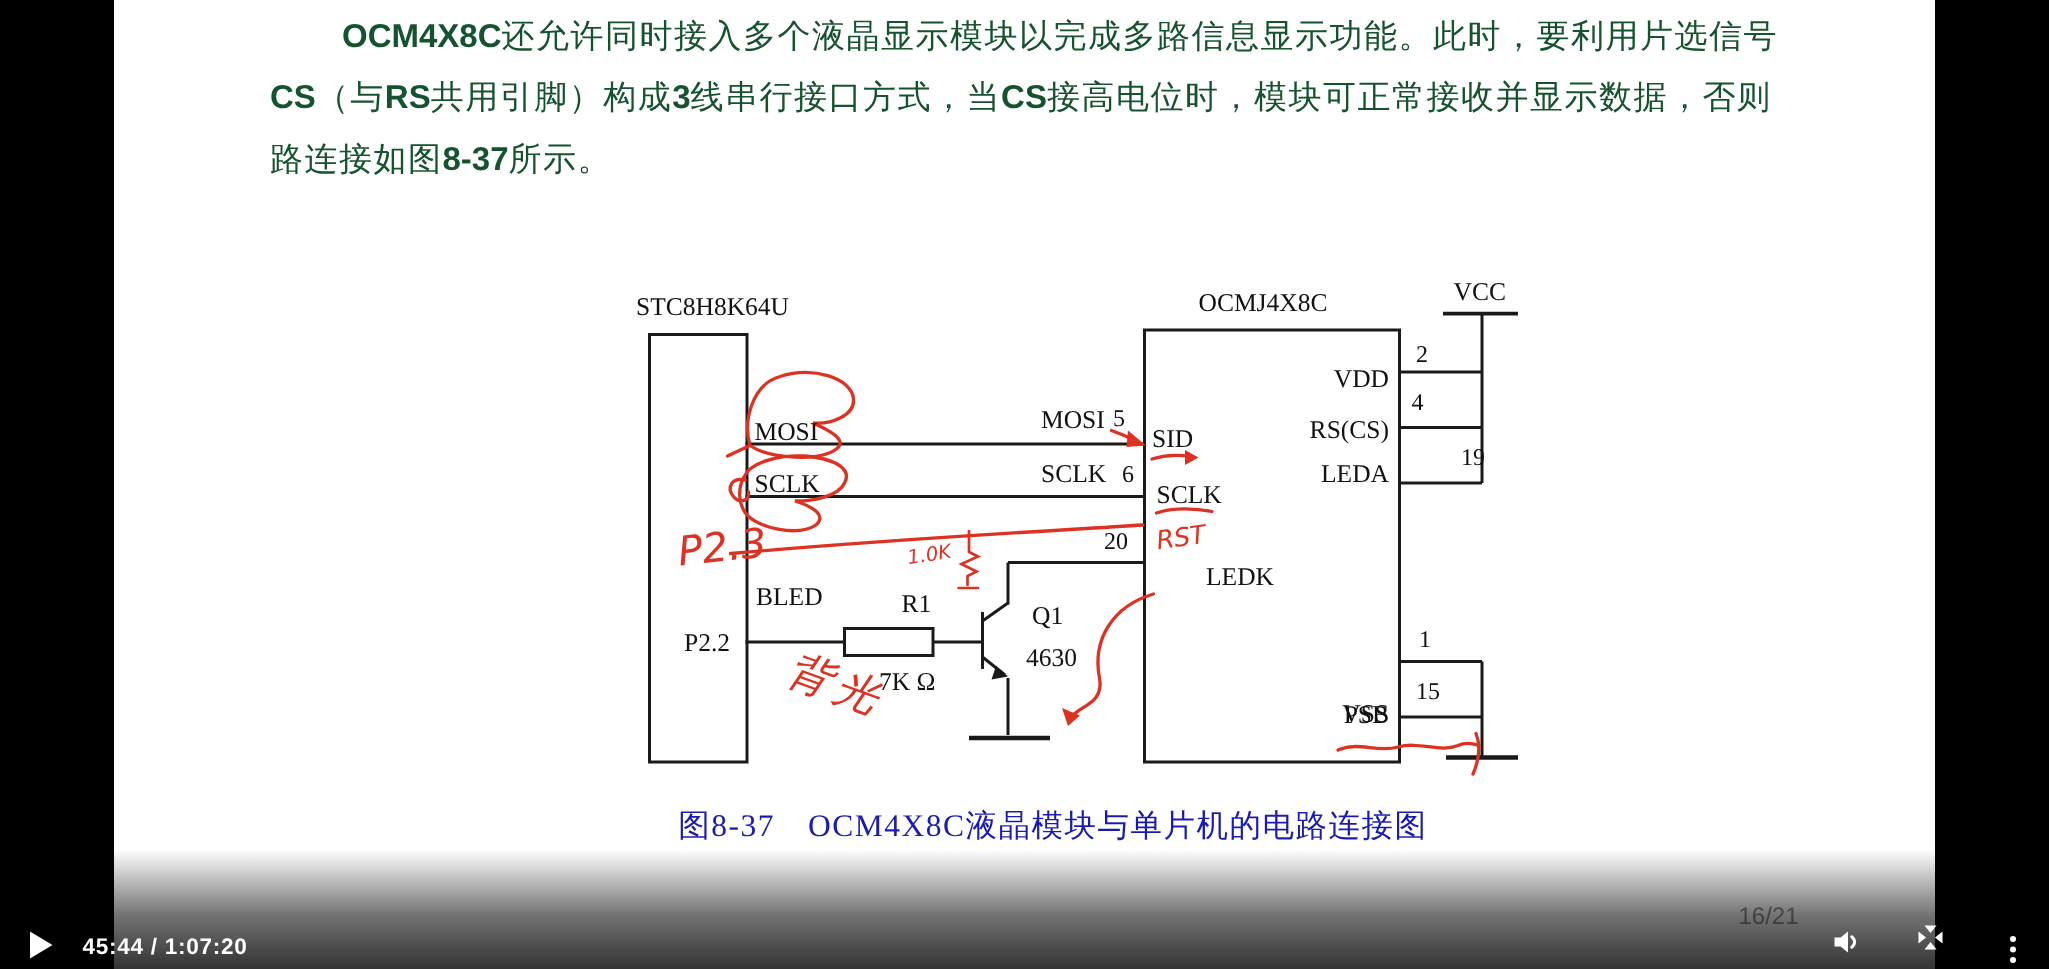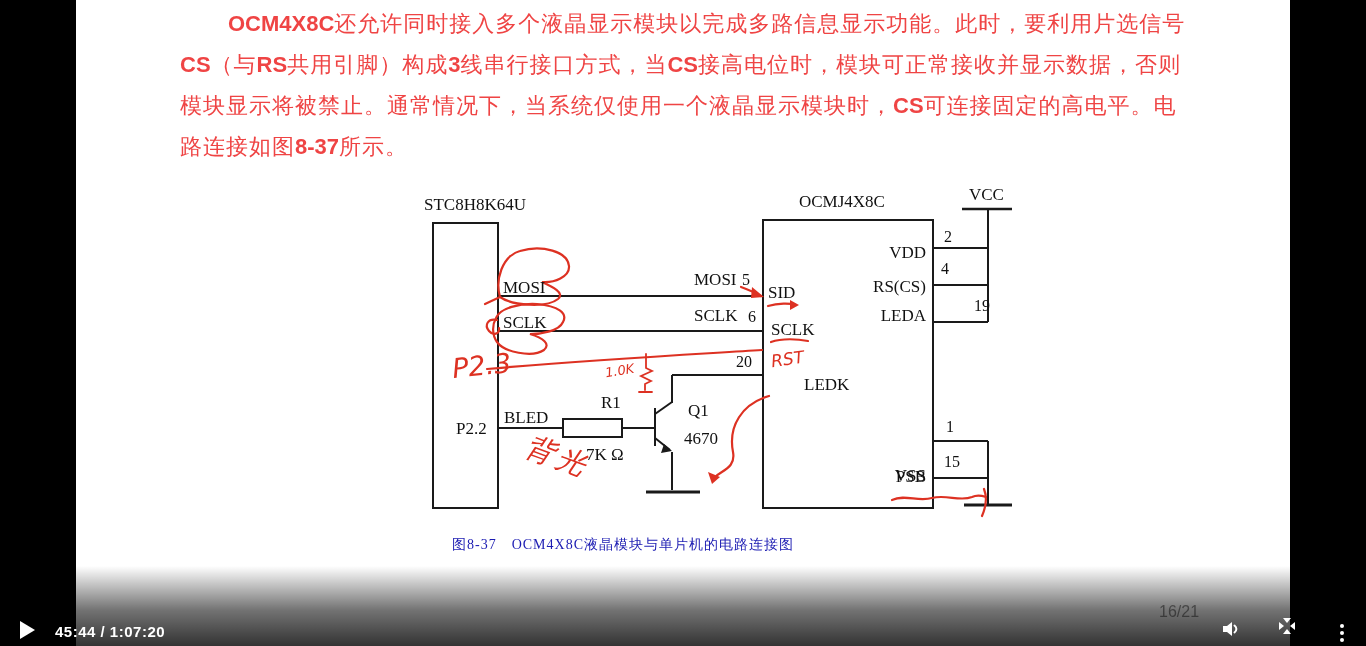--- a/index.html
+++ b/index.html
@@ -1,35 +1,35 @@
 <!DOCTYPE html>
 <html><head>
 <meta charset="utf-8">
 <style>
   html,body{margin:0;padding:0;background:#000;}
   #stage{position:relative;width:1366px;height:646px;background:#000;overflow:hidden;
          font-family:"Liberation Serif",serif;}
   #slide{position:absolute;left:76px;top:0;width:1214px;height:646px;background:#fff;}
 
   
-  #para{position:absolute;left:104px;top:3px;width:1030px;color:#ef4444;
+  #para{position:absolute;left:104px;top:3px;width:1030px;color:#14532d;
         font-size:22px;letter-spacing:1px;}
   .para-line{height:41px;line-height:41px;white-space:nowrap;}
   .para-line.l0{text-indent:48px;}
   .latin-b{font-family:"Liberation Sans",sans-serif;font-weight:bold;letter-spacing:0;}
 
   
   .dlabel{position:absolute;color:#111;font-size:17px;white-space:nowrap;}
   .dnum{position:absolute;color:#111;font-size:16px;white-space:nowrap;}
   .r-align{text-align:right;}
   .redhand{position:absolute;color:#dd3122;font-family:"DejaVu Sans",sans-serif;
            font-style:italic;white-space:nowrap;}
 
-  #caption{position:absolute;left:376px;top:536px;width:500px;text-align:left;
-           color:#1b1bb2;font-size:14px;letter-spacing:1px;white-space:nowrap;}
+  #caption{position:absolute;left:376px;top:536px;width:500px;text-align:center;
+           color:#1b1bb2;font-size:21px;letter-spacing:1px;white-space:nowrap;}
 
   
   .chipbox{position:absolute;border:2px solid #1a1a1a;background:transparent;}
 
   svg.layer{position:absolute;left:0;top:0;pointer-events:none;}
 
   
   #grad{position:absolute;left:0;bottom:0;width:1366px;height:80px;
         background:linear-gradient(to bottom, rgba(0,0,0,0), rgba(0,0,0,0.55) 55%, rgba(0,0,0,0.8));}
   #playbtn{position:absolute;left:20px;bottom:7px;width:0;height:0;cursor:pointer;
@@ -47,21 +47,20 @@
 </style>
 </head>
 <body>
 
 <div id="stage">
   <div id="slide">
 
     <div id="para">
         <div class="para-line l0"><span class="latin-b">OCM4X8C</span><span>还允许同时接入多个液晶显示模块以完成多路信息显示功能。此时，要利用片选信号</span></div>
         <div class="para-line l1"><span class="latin-b">CS</span><span>（与</span><span class="latin-b">RS</span><span>共用引脚）构成</span><span class="latin-b">3</span><span>线串行接口方式，当</span><span class="latin-b">CS</span><span>接高电位时，模块可正常接收并显示数据，否则</span></div>
-        <div class="para-line l2"><span>模块显示将被禁止。通常情况下，当系统仅使用一个液晶显示模块时，</span><span class="latin-b">CS</span><span>可连接固定的高电平。电</span></div>
         <div class="para-line l3"><span>路连接如图</span><span class="latin-b">8-37</span><span>所示。</span></div>
       </div>
 
     <div class="chipbox" style="left:356px;top:222px;width:63px;height:283px;"></div>
     <div class="chipbox" style="left:686px;top:219px;width:168px;height:286px;"></div>
 
     <svg class="layer" width="1214" height="646" viewBox="0 0 1214 646">
       <g stroke="#1a1a1a" stroke-width="2" fill="none">
         <path d="M421,296 H686"></path>
         <path d="M421,331 H686"></path>
@@ -128,25 +127,25 @@
     <div class="dnum" style="left:666px;top:271px;">5</div>
     <div class="dlabel" style="left:618px;top:306px;">SCLK</div>
     <div class="dnum" style="left:672px;top:308px;">6</div>
     <div class="dnum" style="left:660px;top:353px;">20</div>
 
     <div class="dlabel" style="left:692px;top:283px;">SID</div>
     <div class="dlabel" style="left:695px;top:320px;">SCLK</div>
     <div class="dlabel" style="left:728px;top:375px;">LEDK</div>
 
     <div class="dlabel" style="left:380px;top:419px;">P2.2</div>
-    <div class="dlabel" style="left:428px;top:408px;">BLED</div>
+    <div class="dlabel" style="left:428px;top:388px;">BLED</div>
     <div class="dlabel" style="left:509px;top:393px;margin-left:16px;">R1</div>
     <div class="dlabel" style="left:510px;top:445px;">7K Ω</div>
     <div class="dlabel" style="left:612px;top:401px;font-family:Liberation Serif, serif;">Q1</div>
-    <div class="dlabel" style="left:608px;top:429px;">4670</div>
+    <div class="dlabel" style="left:608px;top:429px;">4630</div>
 
     <div class="dlabel r-align" style="left:804px;top:243px;width:46px;">VDD</div>
     <div class="dnum" style="left:868px;top:228px;">2</div>
     <div class="dlabel r-align" style="left:782px;top:277px;width:68px;">RS(CS)</div>
     <div class="dnum" style="left:865px;top:260px;">4</div>
     <div class="dlabel r-align" style="left:796px;top:306px;width:54px;">LEDA</div>
     <div class="dnum" style="left:862px;top:297px;margin-left:36px;">19</div>
     <div class="dlabel r-align" style="left:808px;top:434px;width:42px;margin-top:32px;">VSS</div>
     <div class="dnum" style="left:870px;top:418px;">1</div>
     <div class="dlabel r-align" style="left:804px;top:467px;width:46px;">PSB</div>

